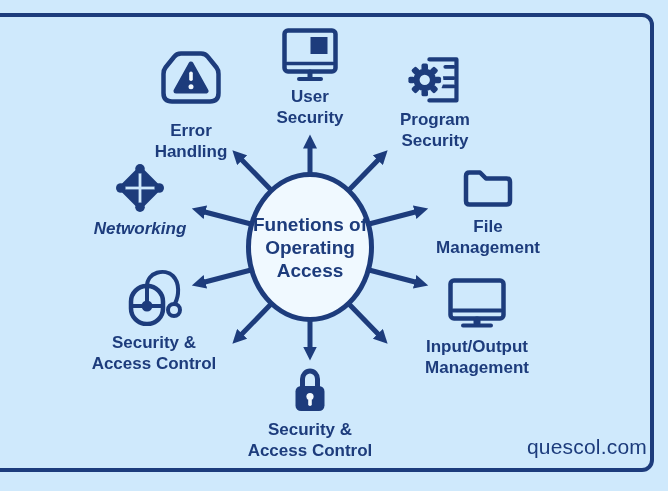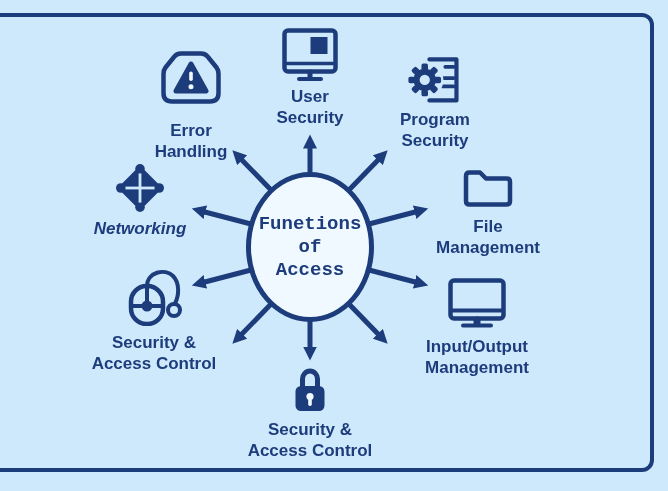--- a/index.html
+++ b/index.html
@@ -13,21 +13,21 @@
     position:absolute; left:-30px; top:13px; width:684px; height:459px;
     border:4px solid #1d3c7c; border-radius:12px; box-sizing:border-box;
     pointer-events:none;
   }
   .arrows { position:absolute; left:0; top:0; }
   .center-ellipse {
     position:absolute; left:246px; top:172px; width:128px; height:150px;
     box-sizing:border-box; background:#f0f9ff; border:5px solid #1d3c7c;
     border-radius:50%;
     display:flex; flex-direction:column; align-items:center; justify-content:center;
-    font-weight:bold; font-size:19px; line-height:23px; text-align:center;font-family:Liberation Mono, monospace;
+    font-weight:bold; font-size:19px; line-height:23px; text-align:center;
   }
   .node {
     position:absolute; display:flex; flex-direction:column; align-items:center;
     font-weight:bold; font-size:17px; line-height:21px; text-align:center;
     white-space:nowrap;
   }
   .node .lbl { display:block; }
   .watermark {
     position:absolute; top:435px; right:21px;
     font-size:21px; font-weight:500; letter-spacing:0.2px;
@@ -59,20 +59,21 @@
       <line x1="251" y1="270" x2="201" y2="283" marker-end="url(#ah)"></line>
       <line x1="369" y1="270" x2="419" y2="283" marker-end="url(#ah)"></line>
       <line x1="273" y1="302" x2="239" y2="337" marker-end="url(#ah)"></line>
       <line x1="347" y1="302" x2="381" y2="337" marker-end="url(#ah)"></line>
       <line x1="310" y1="314" x2="310" y2="351" marker-end="url(#ah)"></line>
     </g>
   </svg>
 
   <div class="center-ellipse">
     <span>Funetions of</span>
+    <span>Operating</span>
     <span>Access</span>
   </div>
 
   <div class="node" style="left:111px; top:50px; width:160px;">
     <svg width="62" height="56" viewBox="0 0 62 56">
       <path class="st" stroke-width="4.5" d="M21 3.5 H41 Q45.5 3.5 48 7 L56.5 17.5 Q58.5 20 58.5 24 V43 Q58.5 51.5 50 51.5 H12 Q3.5 51.5 3.5 43 V24 Q3.5 20 5.5 17.5 L14 7 Q16.5 3.5 21 3.5 Z"></path>
       <path class="fl" stroke="#1d3c7c" stroke-width="5" stroke-linejoin="round" d="M31 14 L46 41 H16 Z"></path>
       <rect class="wht" x="29.2" y="21.5" width="3.6" height="9.5" rx="1.8"></rect>
       <circle class="wht" cx="31" cy="36.8" r="2.5"></circle>
     </svg>
@@ -165,14 +166,15 @@
     <svg width="36" height="50" viewBox="0 0 34 50">
       <path class="st" stroke-width="5" d="M9.5 24 V15 A7.5 8 0 0 1 24.5 15 V24"></path>
       <rect class="fl" x="2.5" y="22" width="29" height="25" rx="5.5"></rect>
       <circle class="wht" cx="17" cy="32.5" r="3.6"></circle>
       <rect class="wht" x="15.2" y="34" width="3.6" height="8" rx="1.8"></rect>
     </svg>
     <span class="lbl" style="margin-top:5px;">Security &amp;</span>
     <span class="lbl">Access Control</span>
   </div>
 
+  <div class="watermark">quescol.com</div>
 
 </div>
 
 </body></html>

